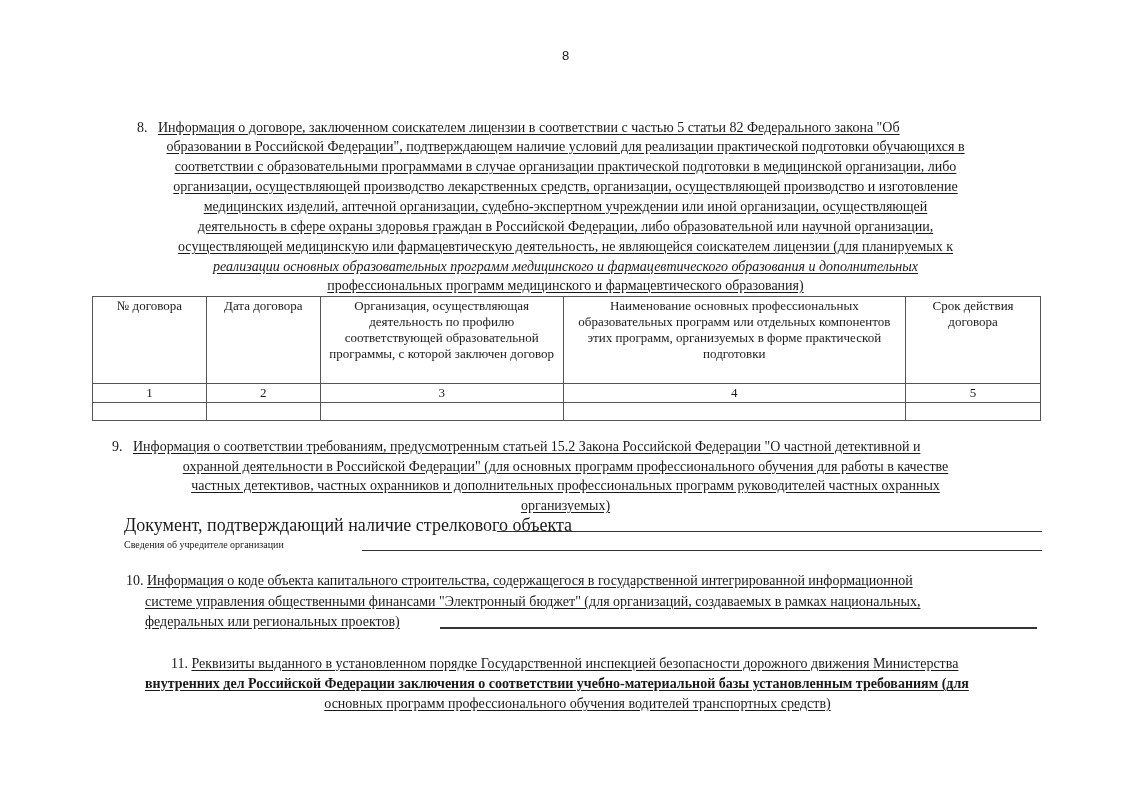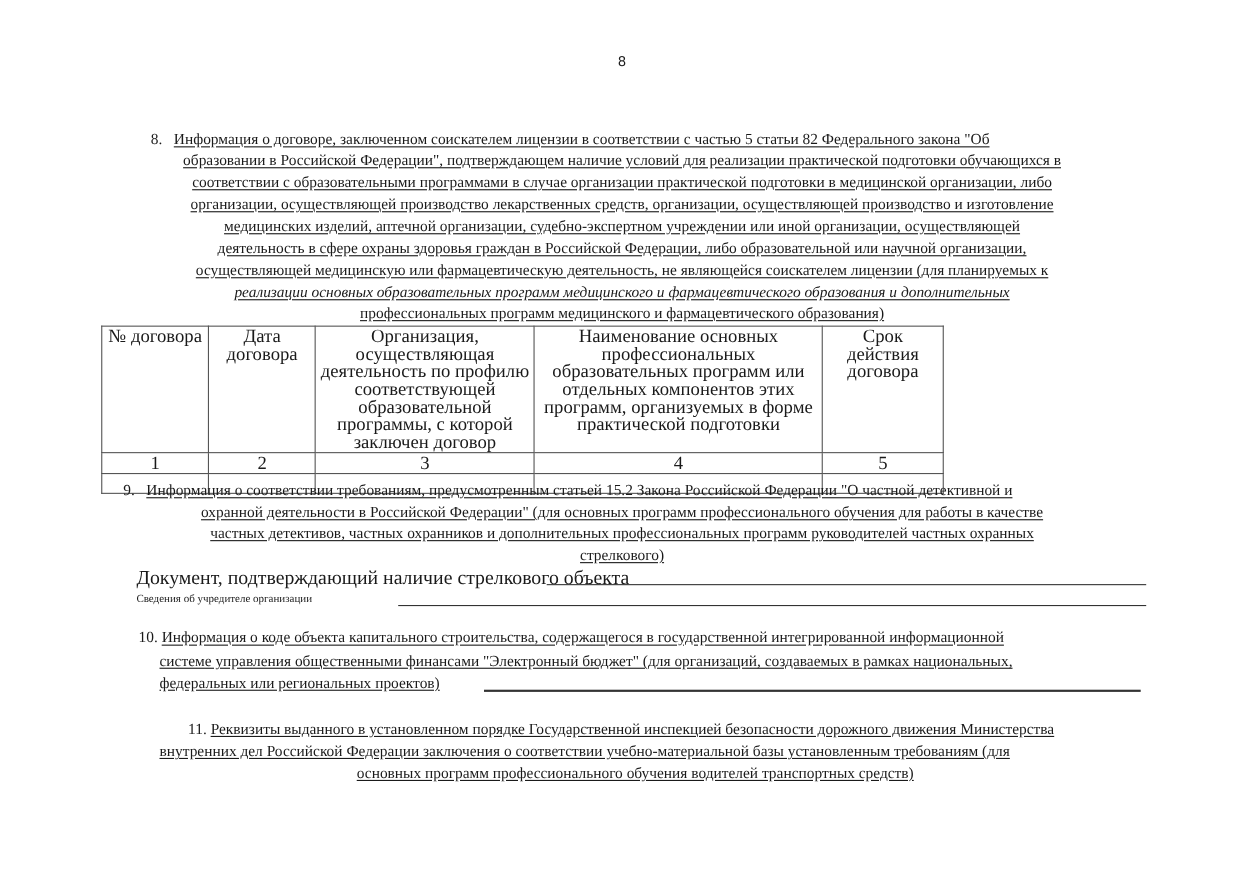--- a/index.html
+++ b/index.html
@@ -9,22 +9,22 @@
     color: #1a1a1a;
   }
   .page-num {
     position: absolute; top: 48px; left: 0; width: 1131px; text-align: center;
     font-family: "Liberation Sans", "DejaVu Sans", sans-serif; font-size: 13px;
   }
   .line { position: absolute; font-size: 14px; line-height: 19px; white-space: nowrap; }
   .u { text-decoration: underline; text-underline-offset: 2px; }
   .center { left: 0; width: 1131px; text-align: center; }
   table.contracts {
-    position: absolute; left: 92px; top: 296px; width: 766px;
-    border-collapse: collapse; font-size: 17px; line-height: 16px;
+    position: absolute; left: 92px; top: 296px; width: 949px;
+    border-collapse: collapse; font-size: 13px; line-height: 16px;
   }
   table.contracts td {
     border: 1px solid #555; text-align: center; vertical-align: top; padding: 1px 4px;
   }
   .hdr td { height: 84px; }
   .num td { height: 14px; padding-top: 0; padding-bottom: 0; }
   .empty td { height: 15px; }
   .fill-line { position: absolute; border-bottom: 1px solid #333; height: 0; }
 </style>
 </head>
@@ -80,21 +80,21 @@
     </table>
 </div>
 
 <div>
   <div class="line" style="left:112px; top:437px;">
     <span>9.</span>&nbsp;&nbsp;
     <span class="u">Информация о соответствии требованиям, предусмотренным статьей 15.2 Закона Российской Федерации "О частной детективной и</span>
   </div>
   <div class="line center" style="top:457px;"><span class="u">охранной деятельности в Российской Федерации" (для основных программ профессионального обучения для работы в качестве</span></div>
   <div class="line center" style="top:476px;"><span class="u">частных детективов, частных охранников и дополнительных профессиональных программ руководителей частных охранных</span></div>
-  <div class="line center" style="top:496px;"><span class="u">стрелкового)</span></div>
+  <div class="line center" style="top:496px;"><span class="u">организуемых)</span></div>
 
   <div class="line" style="left:124px; top:516px; font-size:18px;">Документ, подтверждающий наличие стрелкового объекта</div>
   <div class="fill-line" style="left:497px; top:531px; width:545px;"></div>
   <div class="line" style="left:124px; top:535px; font-size:10px;text-align:center;">Сведения об учредителе организации</div>
   <div class="fill-line" style="left:362px; top:550px; width:680px;"></div>
 </div>
 
 <div>
   <div class="line" style="left:126px; top:571px;">
     <span>10.</span>
@@ -103,15 +103,15 @@
   <div class="line" style="left:145px; top:592px;"><span class="u">системе управления общественными финансами "Электронный бюджет" (для организаций, создаваемых в рамках национальных,</span></div>
   <div class="line" style="left:145px; top:612px;"><span class="u">федеральных или региональных проектов)</span></div>
   <div class="fill-line" style="left:440px; top:627px; width:597px; border-bottom-width:2px;"></div>
 </div>
 
 <div>
   <div class="line" style="left:123px; top:654px;margin-left:48px;">
     <span>11.</span>
     <span class="u">Реквизиты выданного в установленном порядке Государственной инспекцией безопасности дорожного движения Министерства</span>
   </div>
-  <div class="line" style="left:145px; top:674px;"><span class="u">внутренних дел Российской Федерации заключения о соответствии учебно-материальной базы установленным требованиям (для</span></div>
+  <div class="line" style="left:145px; top:674px;font-weight:bold;"><span class="u">внутренних дел Российской Федерации заключения о соответствии учебно-материальной базы установленным требованиям (для</span></div>
   <div class="line center" style="top:694px;padding-left:12px;"><span class="u">основных программ профессионального обучения водителей транспортных средств)</span></div>
 </div>
 
 </body></html>

